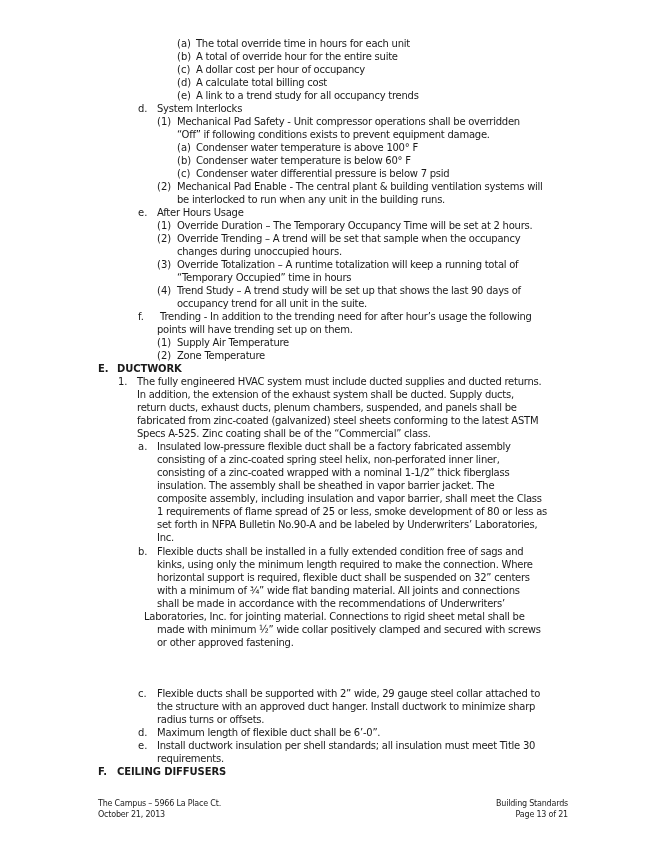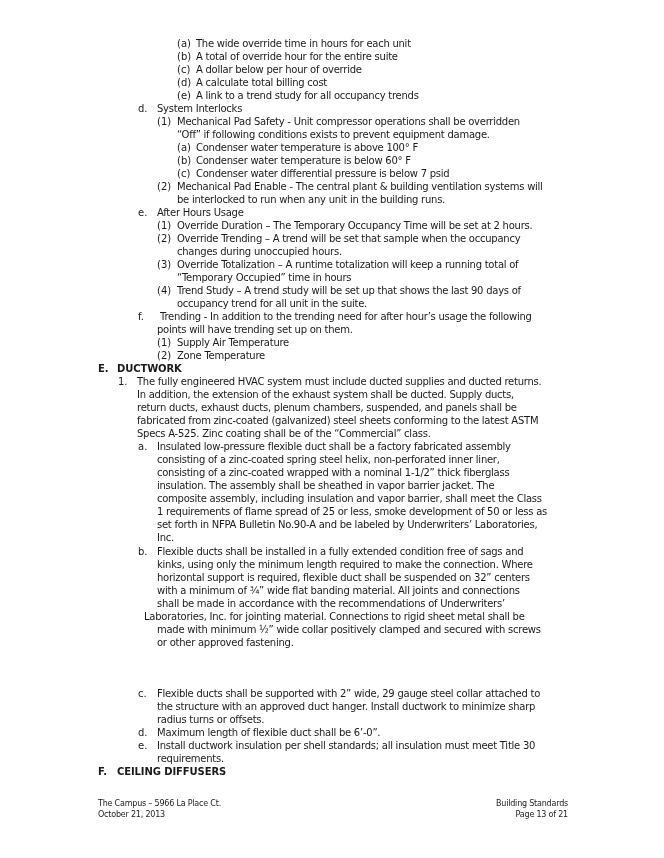--- a/index.html
+++ b/index.html
@@ -13,25 +13,25 @@
   .foot { position: absolute; font-size: 8px; line-height: 11px; white-space: nowrap; color: #222; letter-spacing: -0.2px; }
   .r { text-align: right; }
 </style>
 </head>
 <body>
 
 <div class="page">
 
   <div>
     <span class="mk" style="left:177px;top:38px">(a)</span>
-    <span class="ln" style="left:196px;top:38px">The wide override time in hours for each unit</span>
+    <span class="ln" style="left:196px;top:38px">The total override time in hours for each unit</span>
     <span class="mk" style="left:177px;top:51px">(b)</span>
     <span class="ln" style="left:196px;top:51px">A total of override hour for the entire suite</span>
     <span class="mk" style="left:177px;top:64px">(c)</span>
-    <span class="ln" style="left:196px;top:64px">A dollar below per hour of override</span>
+    <span class="ln" style="left:196px;top:64px">A dollar cost per hour of occupancy</span>
     <span class="mk" style="left:177px;top:77px">(d)</span>
     <span class="ln" style="left:196px;top:77px">A calculate total billing cost</span>
     <span class="mk" style="left:177px;top:90px">(e)</span>
     <span class="ln" style="left:196px;top:90px">A link to a trend study for all occupancy trends</span>
   </div>
 
   <div>
     <span class="mk" style="left:138px;top:103px">d.</span>
     <span class="ln" style="left:157px;top:103px">System Interlocks</span>
     <span class="mk" style="left:157px;top:116px">(1)</span>
@@ -84,21 +84,21 @@
     <span class="ln" style="left:137px;top:402px">return ducts, exhaust ducts, plenum chambers, suspended, and panels shall be</span>
     <span class="ln" style="left:137px;top:415px">fabricated from zinc-coated (galvanized) steel sheets conforming to the latest ASTM</span>
     <span class="ln" style="left:137px;top:428px">Specs A-525.  Zinc coating shall be of the “Commercial” class.</span>
 
     <span class="mk" style="left:138px;top:441px">a.</span>
     <span class="ln" style="left:157px;top:441px">Insulated low-pressure flexible duct shall be a factory fabricated assembly</span>
     <span class="ln" style="left:157px;top:454px">consisting of a zinc-coated spring steel helix, non-perforated inner liner,</span>
     <span class="ln" style="left:157px;top:467px">consisting of a zinc-coated wrapped with a nominal 1-1/2” thick fiberglass</span>
     <span class="ln" style="left:157px;top:480px">insulation.  The assembly shall be sheathed in vapor barrier jacket.  The</span>
     <span class="ln" style="left:157px;top:493px">composite assembly, including insulation and vapor barrier, shall meet the Class</span>
-    <span class="ln" style="left:157px;top:506px">1 requirements of flame spread of 25 or less, smoke development of 50 or less as</span>
+    <span class="ln" style="left:157px;top:506px">1 requirements of flame spread of 25 or less, smoke development of 80 or less as</span>
     <span class="ln" style="left:157px;top:519px">set forth in NFPA Bulletin No.90-A and be labeled by Underwriters’ Laboratories,</span>
     <span class="ln" style="left:157px;top:532px">Inc.</span>
 
     <span class="mk" style="left:138px;top:546px">b.</span>
     <span class="ln" style="left:157px;top:546px">Flexible ducts shall be installed in a fully extended condition free of sags and</span>
     <span class="ln" style="left:157px;top:559px">kinks, using only the minimum length required to make the connection.  Where</span>
     <span class="ln" style="left:157px;top:572px">horizontal support is required, flexible duct shall be suspended on 32” centers</span>
     <span class="ln" style="left:157px;top:585px">with a minimum of ¾” wide flat banding material.  All joints and connections</span>
     <span class="ln" style="left:157px;top:598px">shall be made in accordance with the recommendations of Underwriters’</span>
     <span class="ln" style="left:144px;top:611px">Laboratories, Inc. for jointing material.  Connections to rigid sheet metal shall be</span>

